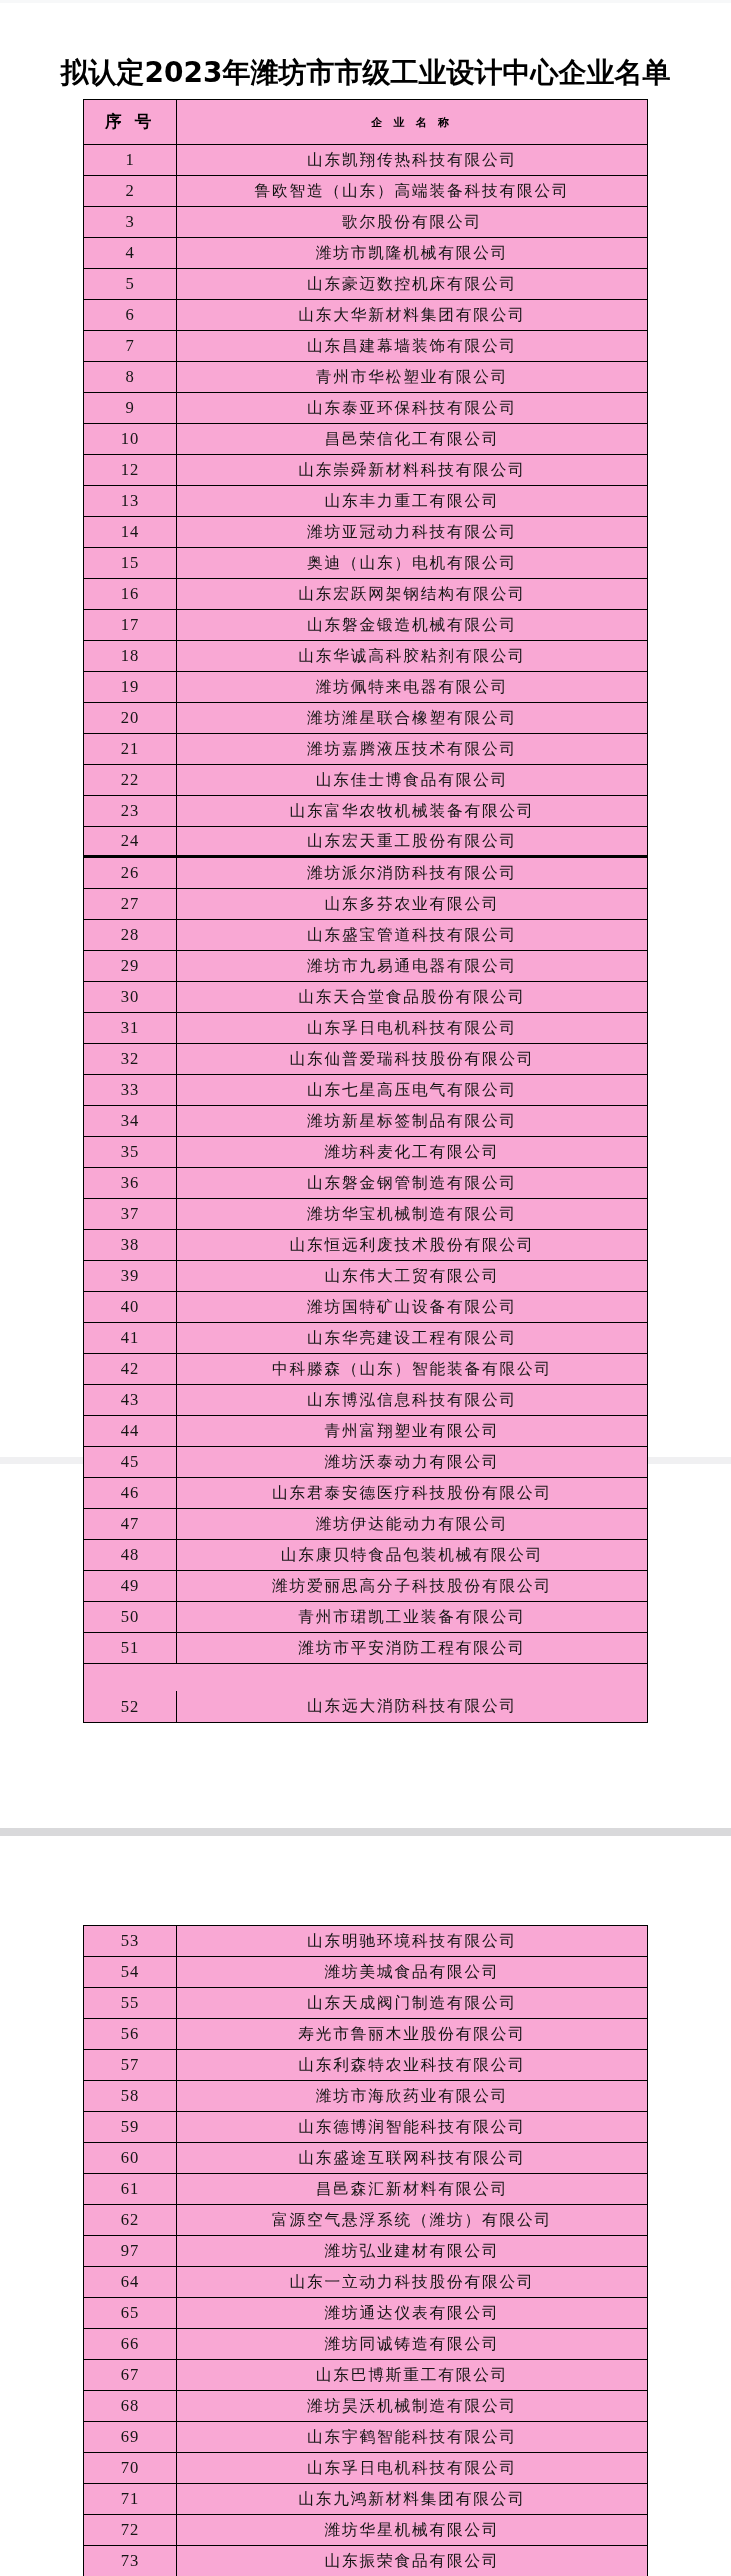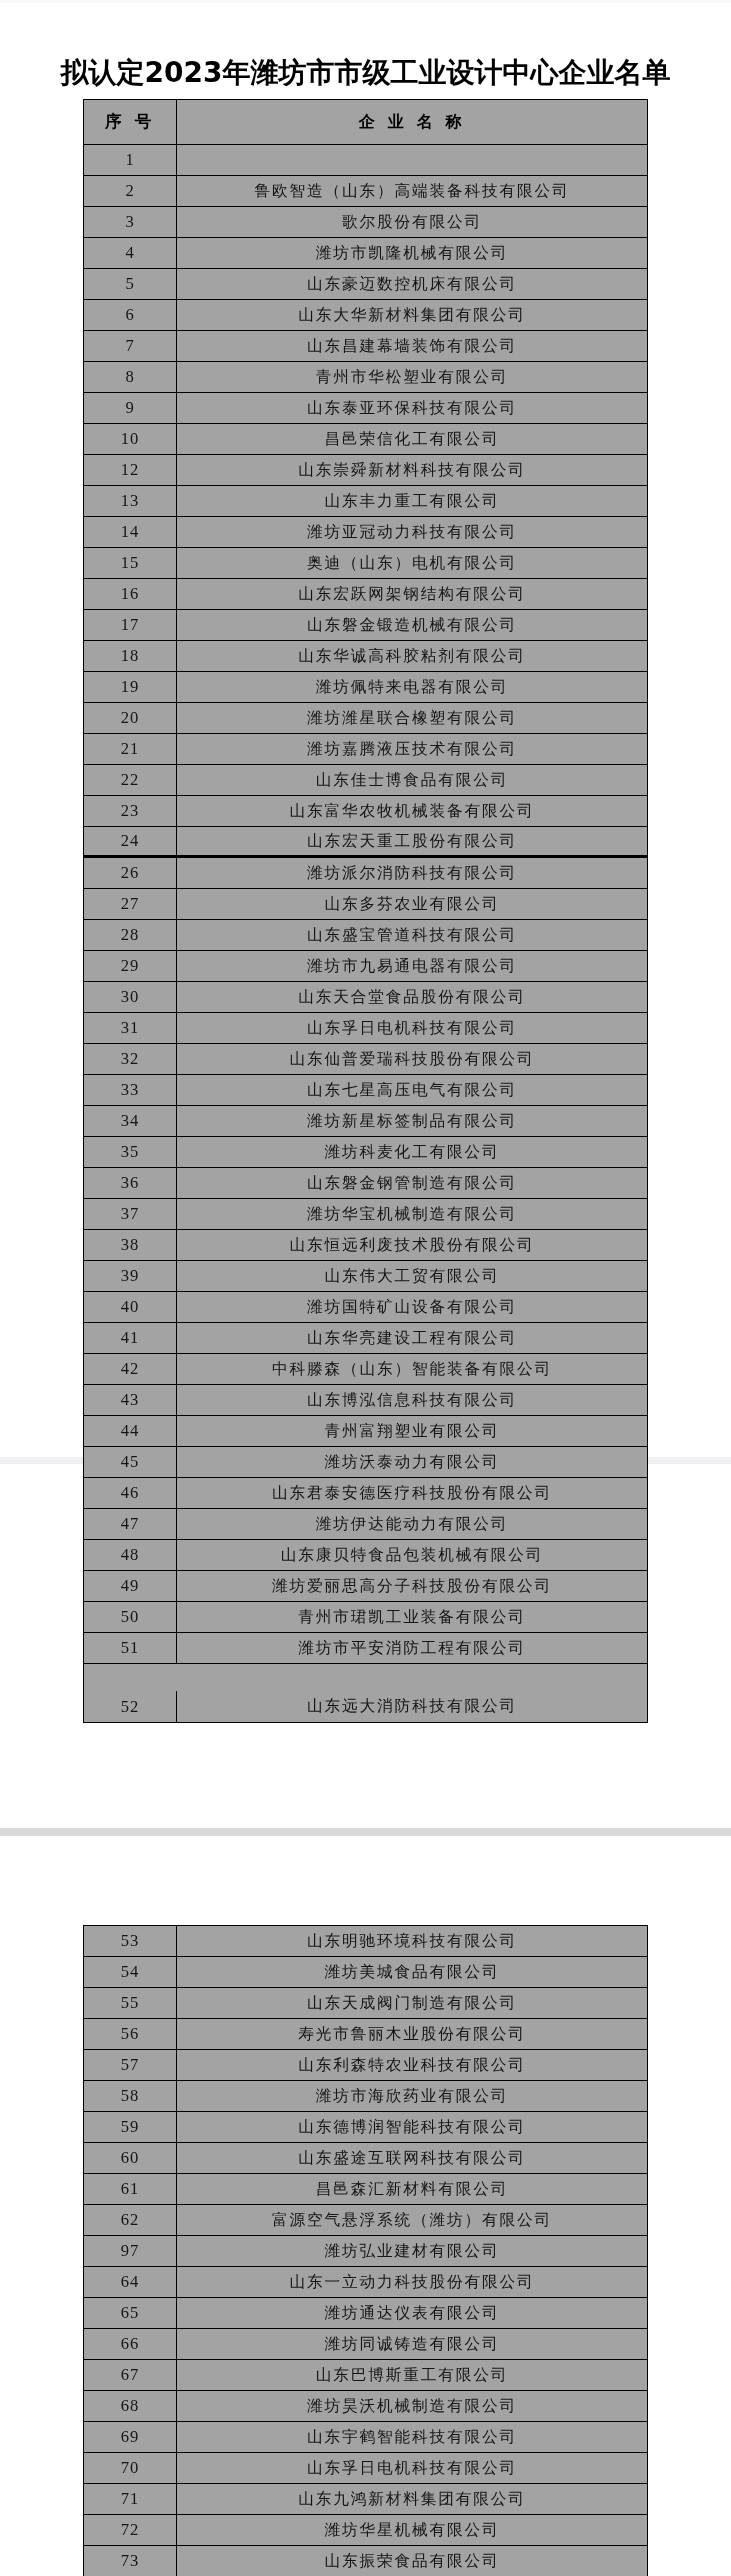--- a/index.html
+++ b/index.html
@@ -20,21 +20,21 @@
     line-height:39px;text-align:center;
     font-family:"DejaVu Sans","Liberation Sans",sans-serif;
     font-weight:bold;font-size:28px;letter-spacing:0px;
     color:#000;z-index:2;
   }
   .page-band{position:absolute;left:0;width:731px;z-index:0;}
   .band-faint{top:1457px;height:6.5px;background:#f0f0f2;}
   .band-strong{top:1828px;height:8.3px;background:#d9d9db;}
   .tbl{
     position:absolute;left:83px;width:565px;
-    border:1.8px solid #000;background:#a3a3a3;
+    border:1.8px solid #000;background:#f9a8d4;
     box-sizing:border-box;z-index:1;
   }
   .tbl-1{top:99px;}
   .tbl-2{top:1925px;}
   .hrow{
     display:flex;height:45px;box-sizing:border-box;
     border-bottom:1.8px solid #000;
     font-family:"DejaVu Sans","Liberation Sans",sans-serif;
     font-weight:bold;font-size:16.6px;color:#000;
   }
@@ -50,21 +50,21 @@
     border-right:1.8px solid #000;
     display:flex;align-items:center;justify-content:center;
     font-size:16.6px;letter-spacing:0.9px;
   }
   .cell-name{
     flex:1;display:flex;align-items:center;justify-content:center;
     font-size:15.7px;letter-spacing:1.8px;
     white-space:nowrap;overflow:hidden;
   }
   .hrow .cell-no{font-size:16.6px;letter-spacing:3.7px;}
-  .hrow .cell-name{font-size:16px;letter-spacing:3.7px;}
+  .hrow .cell-name{font-size:11px;letter-spacing:3.7px;}
 </style>
 </head>
 <body>
 
 <div class="canvas">
   <div class="top-edge"></div>
 
   <div class="doc-title">拟认定2023年潍坊市市级工业设计中心企业名单</div>
 
   <div class="page-band band-faint"></div>
@@ -72,20 +72,21 @@
   <div class="page-band band-strong"></div>
 
   <div class="tbl tbl-1">
     <div class="hrow">
       <div class="cell-no">序 号</div>
       <div class="cell-name">企 业 名 称</div>
     </div>
     <div>
         <div class="row">
           <div class="cell-no">1</div>
+          <div class="cell-name">山东凯翔传热科技有限公司</div>
         </div>
         <div class="row">
           <div class="cell-no">2</div>
           <div class="cell-name">鲁欧智造（山东）高端装备科技有限公司</div>
         </div>
         <div class="row">
           <div class="cell-no">3</div>
           <div class="cell-name">歌尔股份有限公司</div>
         </div>
         <div class="row">

